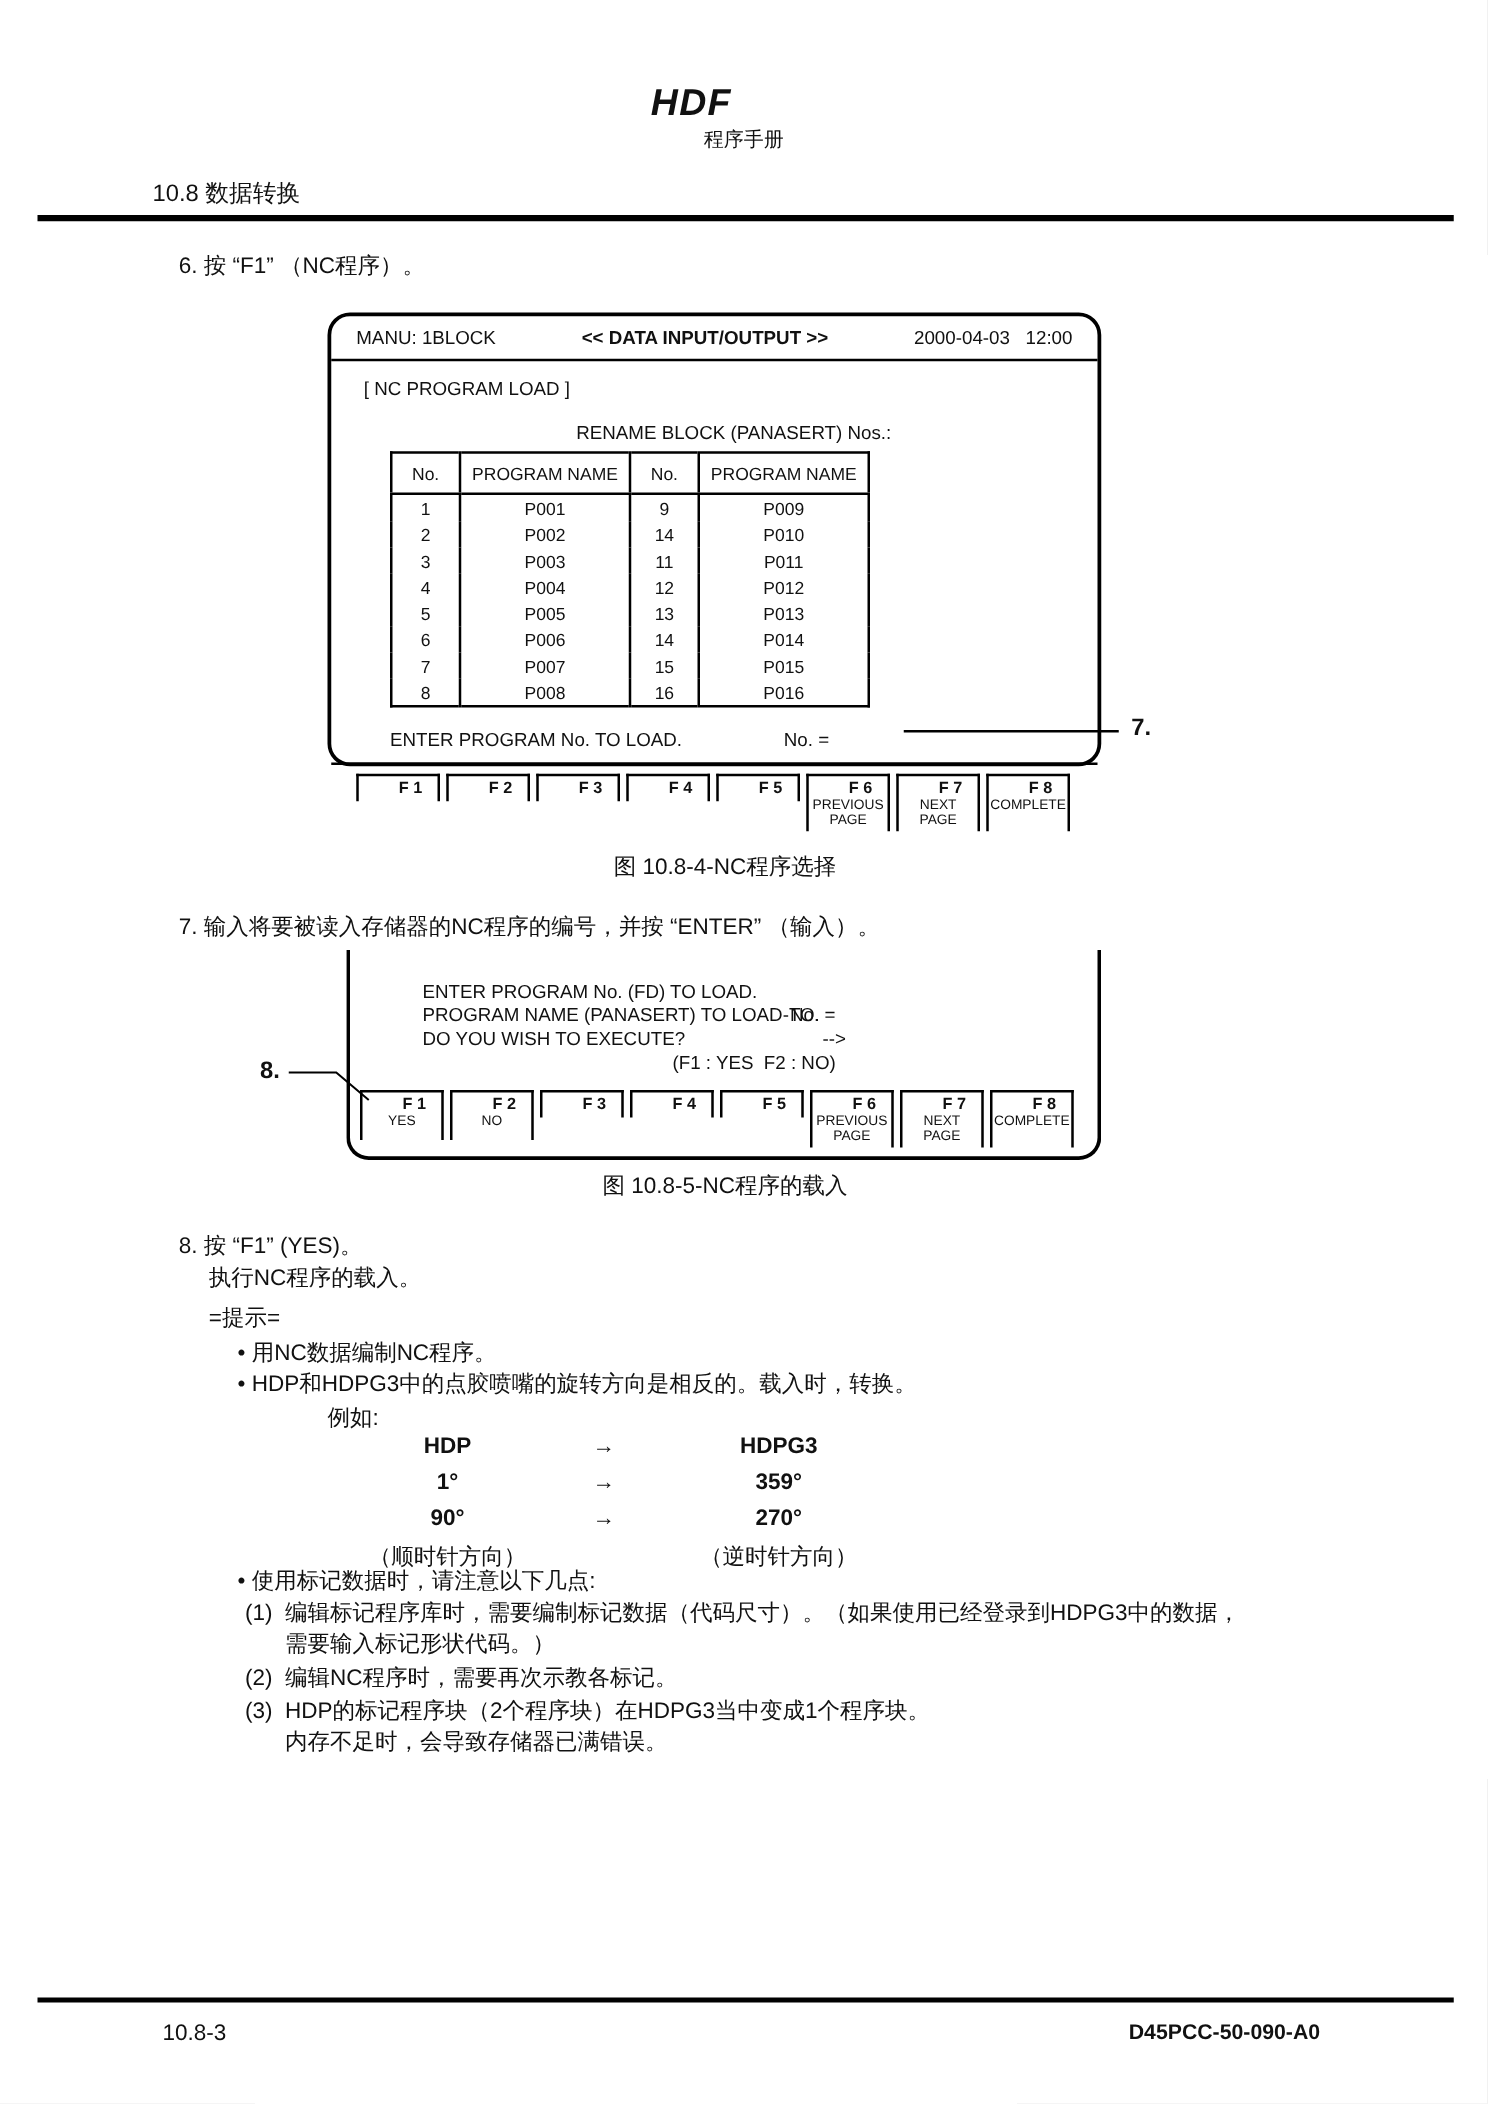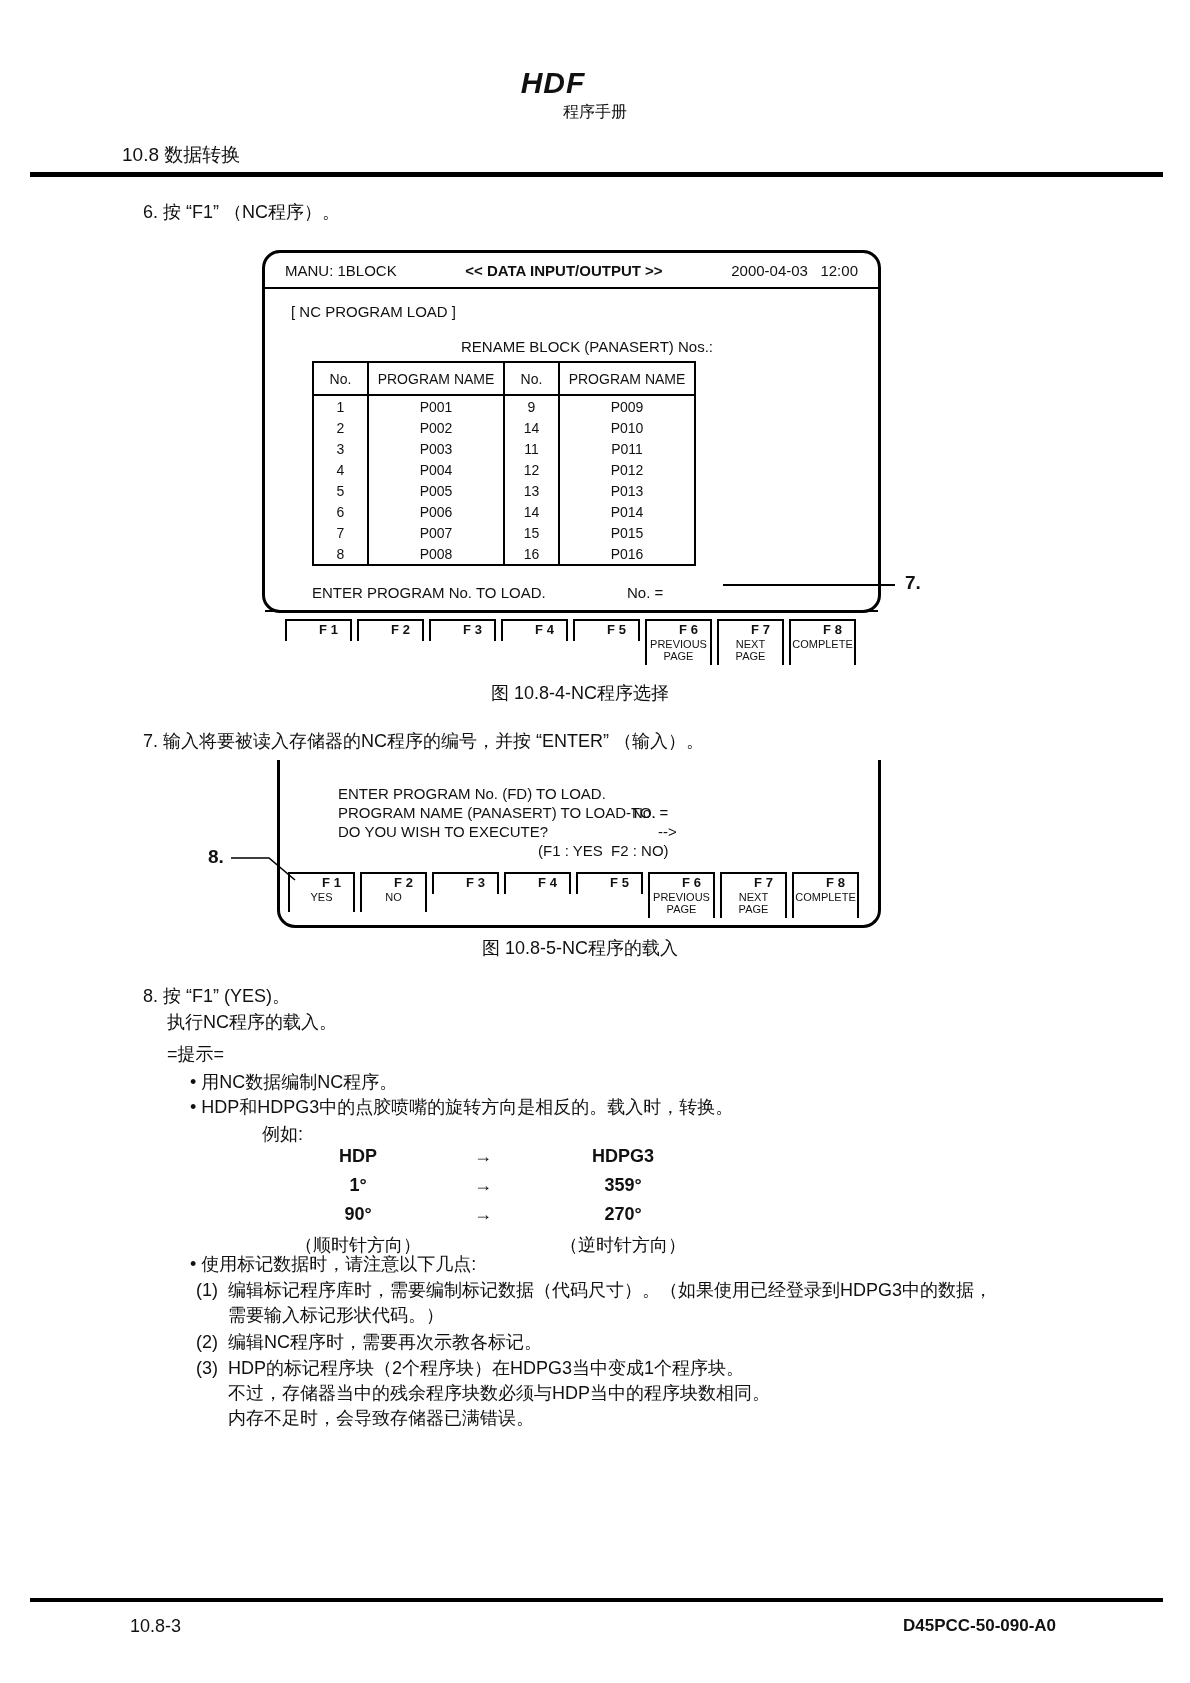--- a/index.html
+++ b/index.html
@@ -266,21 +266,20 @@
   <div class="note" style="top:1330px;">
     <span class="nnum">(2)</span>
     <div>
       <div>编辑NC程序时，需要再次示教各标记。</div>
     </div>
   </div>
   <div class="note" style="top:1356px;">
     <span class="nnum">(3)</span>
     <div>
       <div>HDP的标记程序块（2个程序块）在HDPG3当中变成1个程序块。</div>
-      <div>不过，存储器当中的残余程序块数必须与HDP当中的程序块数相同。</div>
       <div>内存不足时，会导致存储器已满错误。</div>
     </div>
   </div>
 
   <div class="rule" style="left:30px;top:1598px;width:1133px;height:4px;"></div>
   <div class="abs" style="left:130px;top:1616px;font-size:18px;">10.8-3</div>
   <div class="abs" style="left:903px;top:1616px;font-size:17px;font-weight:bold;text-align:center;">D45PCC-50-090-A0</div>
 
 </div>
 

